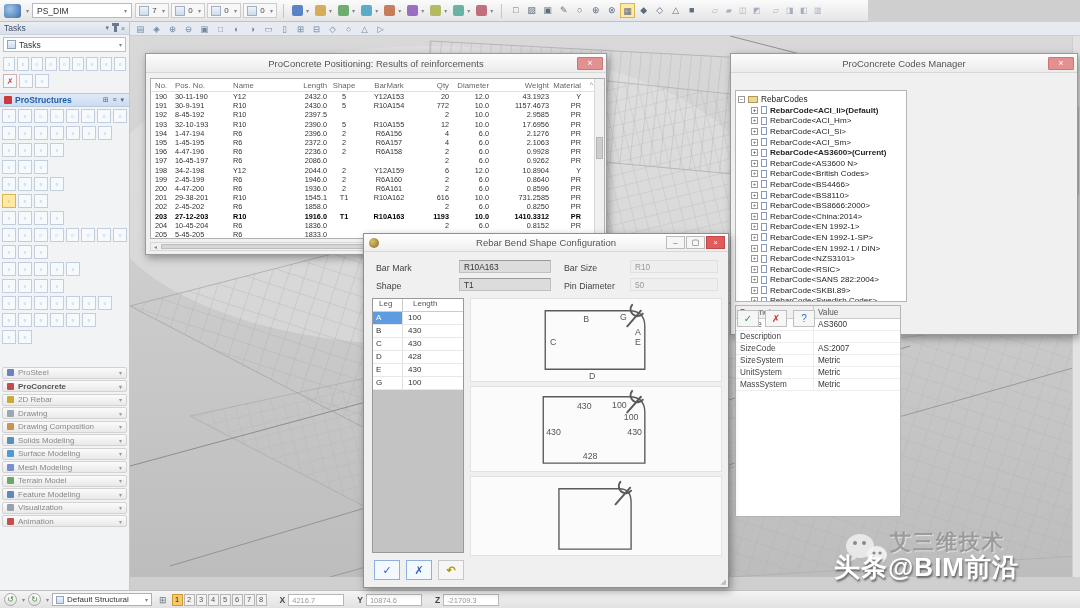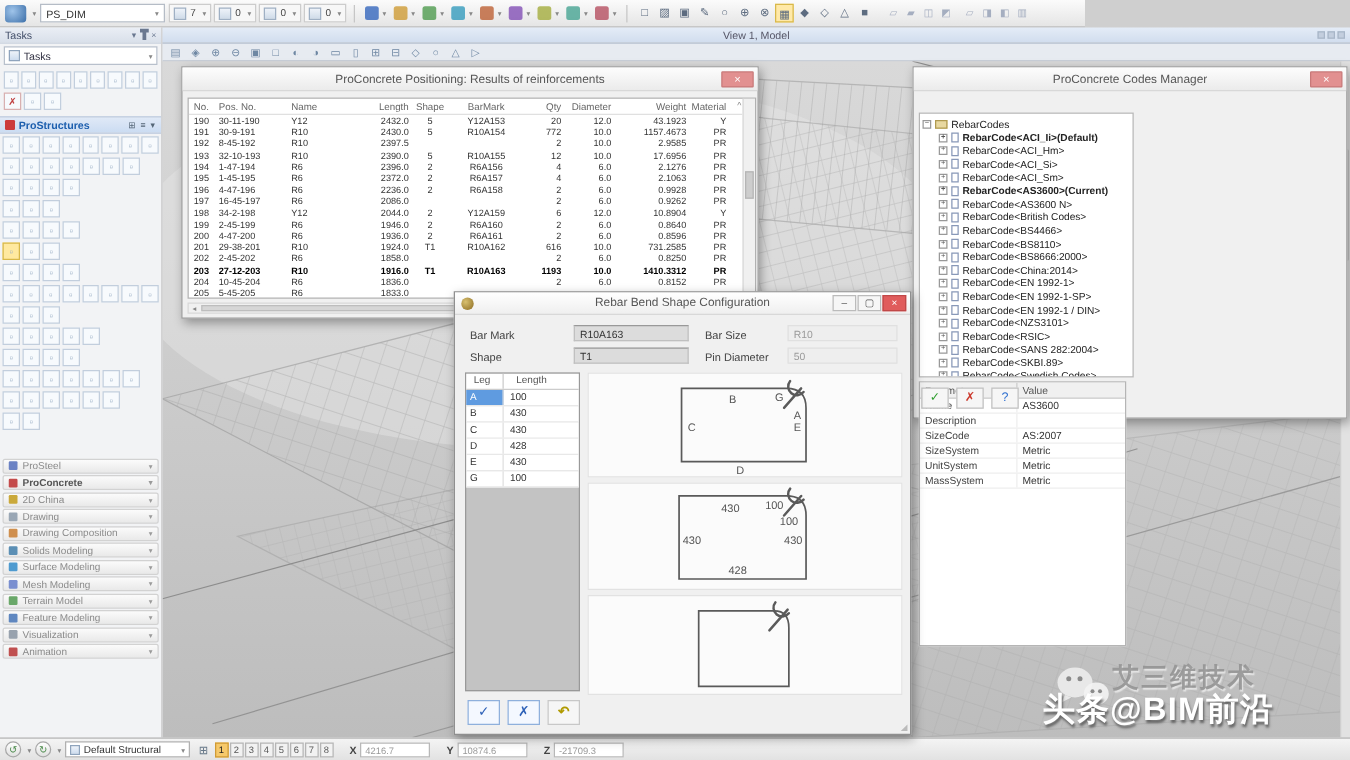--- a/index.html
+++ b/index.html
@@ -449,21 +449,21 @@
           <span>ProSteel</span>
           <span class="scar">▾</span>
         </div>
         <div class="sec active">
           <span class="si" style="background: rgb(196, 75, 75);"></span>
           <span>ProConcrete</span>
           <span class="scar">▾</span>
         </div>
         <div class="sec">
           <span class="si" style="background: rgb(202, 169, 59);"></span>
-          <span>2D China</span>
+          <span>2D Rebar</span>
           <span class="scar">▾</span>
         </div>
         <div class="sec">
           <span class="si" style="background: rgb(154, 167, 181);"></span>
           <span>Drawing</span>
           <span class="scar">▾</span>
         </div>
         <div class="sec">
           <span class="si" style="background: rgb(207, 143, 78);"></span>
           <span>Drawing Composition</span>
@@ -501,28 +501,20 @@
         </div>
         <div class="sec">
           <span class="si" style="background: rgb(192, 80, 80);"></span>
           <span>Animation</span>
           <span class="scar">▾</span>
         </div>
       </div>
   </div>
 
   <div id="view-area">
-    <div class="view-titlebar">
-      <span>View 1, Model</span>
-      <span class="win-dots">
-          <i></i>
-          <i></i>
-          <i></i>
-        </span>
-    </div>
     <div class="view-toolbar" id="view-tools">
         <span class="vt-ico">▤</span>
         <span class="vt-ico">◈</span>
         <span class="vt-ico">⊕</span>
         <span class="vt-ico">⊖</span>
         <span class="vt-ico">▣</span>
         <span class="vt-ico">□</span>
         <span class="vt-ico">◐</span>
         <span class="vt-ico">◑</span>
         <span class="vt-ico">▭</span>
@@ -719,21 +711,21 @@
               <span class="c5">R6A161</span>
               <span class="c6">2</span>
               <span class="c7">6.0</span>
               <span class="c8">0.8596</span>
               <span class="c9">PR</span>
             </div>
             <div class="pt-row">
               <span class="c0">201</span>
               <span class="c1">29-38-201</span>
               <span class="c2">R10</span>
-              <span class="c3">1924.0</span>
+              <span class="c3">1545.1</span>
               <span class="c4">T1</span>
               <span class="c5">R10A162</span>
               <span class="c6">616</span>
               <span class="c7">10.0</span>
               <span class="c8">731.2585</span>
               <span class="c9">PR</span>
             </div>
             <div class="pt-row">
               <span class="c0">202</span>
               <span class="c1">2-45-202</span>

